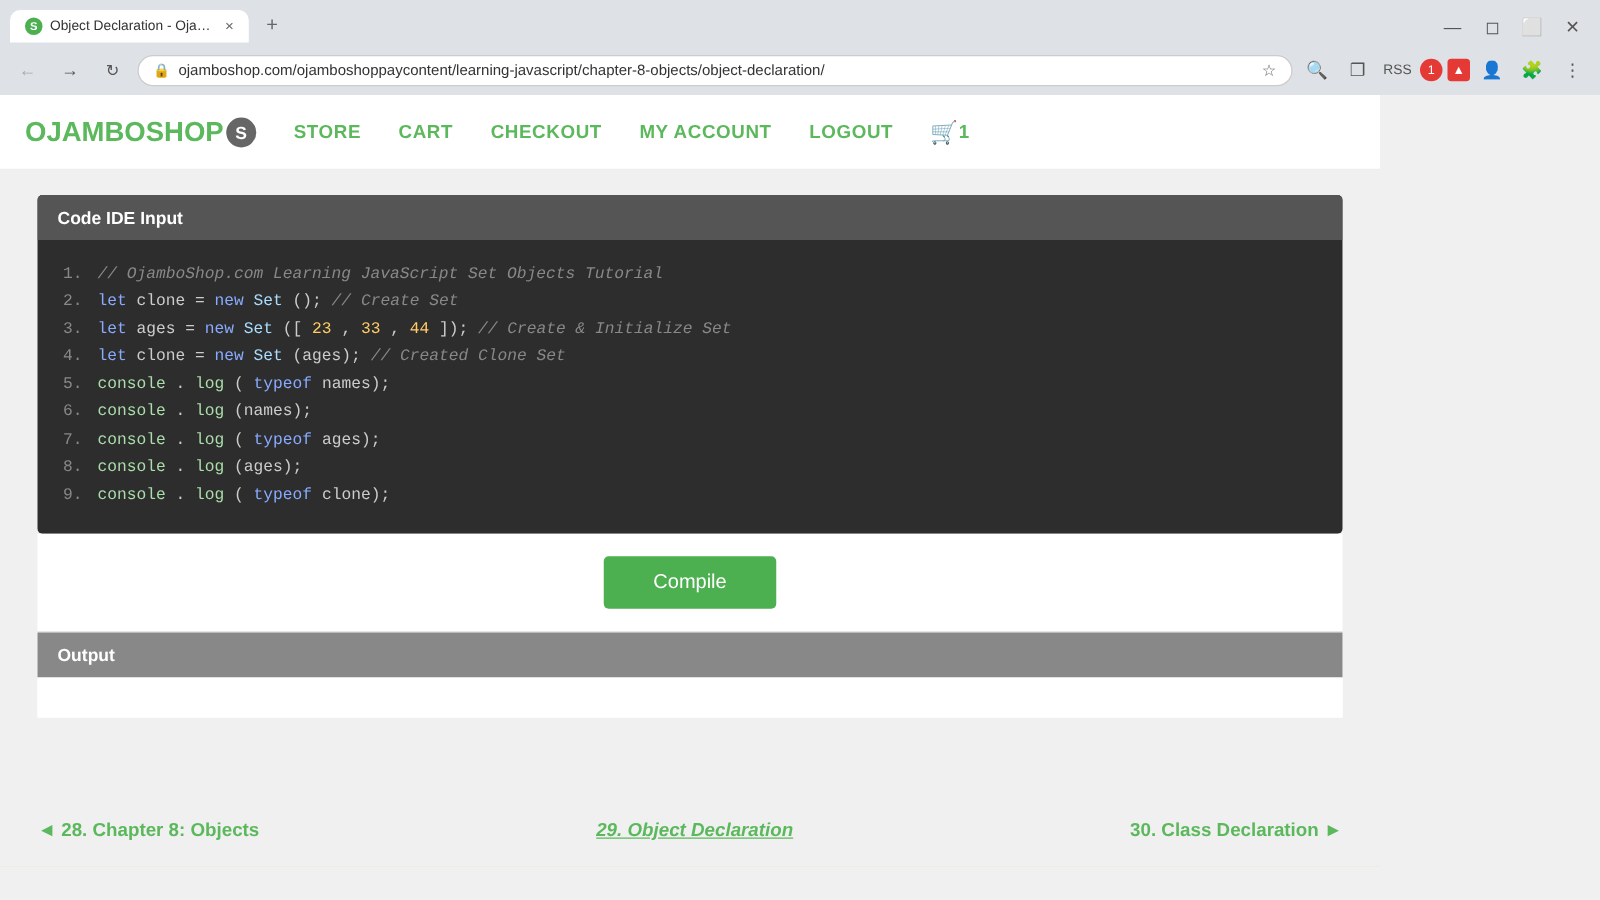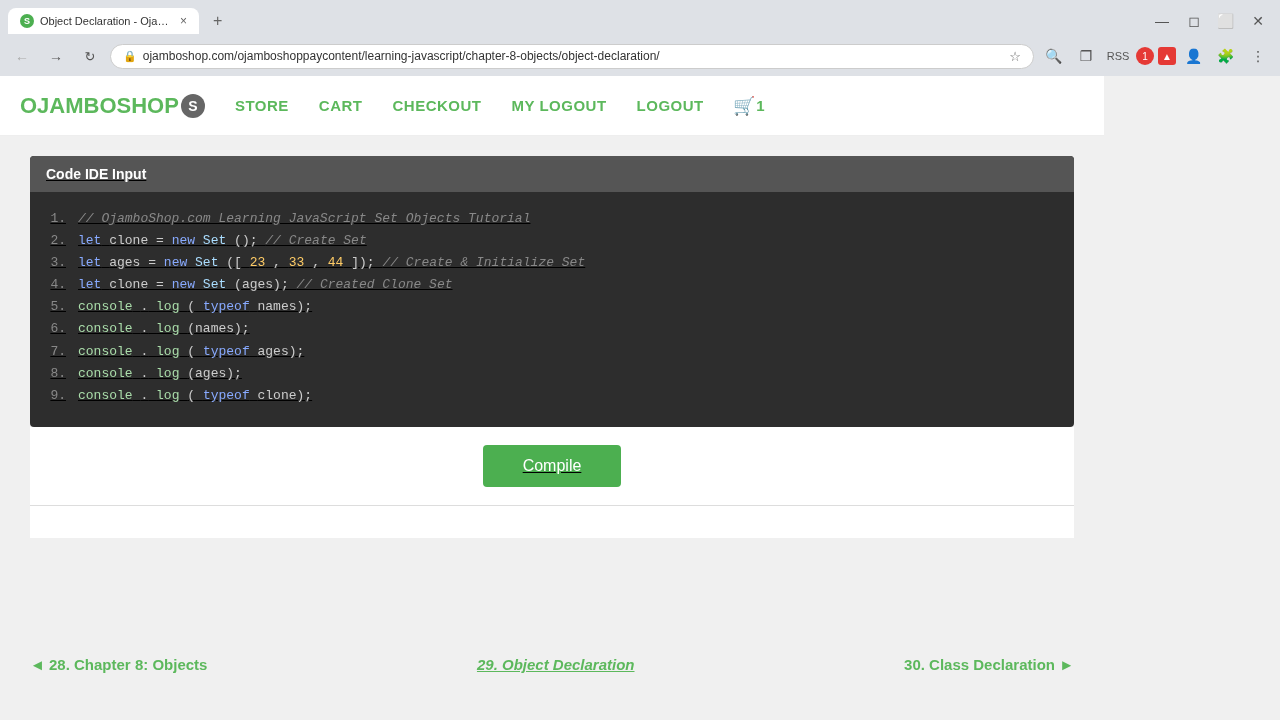--- a/index.html
+++ b/index.html
@@ -154,21 +154,20 @@
       font-size: 15px;
       font-weight: bold;
       text-decoration: none;
     }
 
     
     .main-content {
       padding: 20px 30px;
       background: #f0f0f0;
       min-height: 500px;
-      text-decoration: underline;
     }
 
     
     .code-ide {
       background: #2d2d2d;
       border-radius: 4px;
       overflow: hidden;
       margin-bottom: 0;
     }
     .code-ide-header {
@@ -319,21 +318,21 @@
 <div class="page-content">
 
   <nav class="site-nav">
     <a href="#" class="site-logo">
       <span>OJAMBOSHOP</span>
       <span class="logo-s-badge">S</span>
     </a>
     <a href="#" class="nav-link">STORE</a>
     <a href="#" class="nav-link">CART</a>
     <a href="#" class="nav-link">CHECKOUT</a>
-    <a href="#" class="nav-link">MY LOGOUT</a>
+    <a href="#" class="nav-link">MY ACCOUNT</a>
     <a href="#" class="nav-link">LOGOUT</a>
     <a href="#" class="cart-icon-nav">
       <span style="font-size:18px;">🛒</span>
       <span>1</span>
     </a>
   </nav>
 
   <div class="main-content">
 
     <div class="code-ide">
@@ -452,20 +451,23 @@
 
 
       </div>
     </div>
 
     <div class="compile-area">
       <button class="compile-btn">Compile</button>
     </div>
 
     <div class="output-section">
+      <div class="output-header">
+        <span>Output</span>
+      </div>
       <div class="output-body">
         <span></span>
       </div>
     </div>
 
   </div>
 
   <div class="page-nav">
     <a href="#" class="page-nav-link">◄ 28. Chapter 8: Objects</a>
     <span class="page-nav-current">29. Object Declaration</span>

